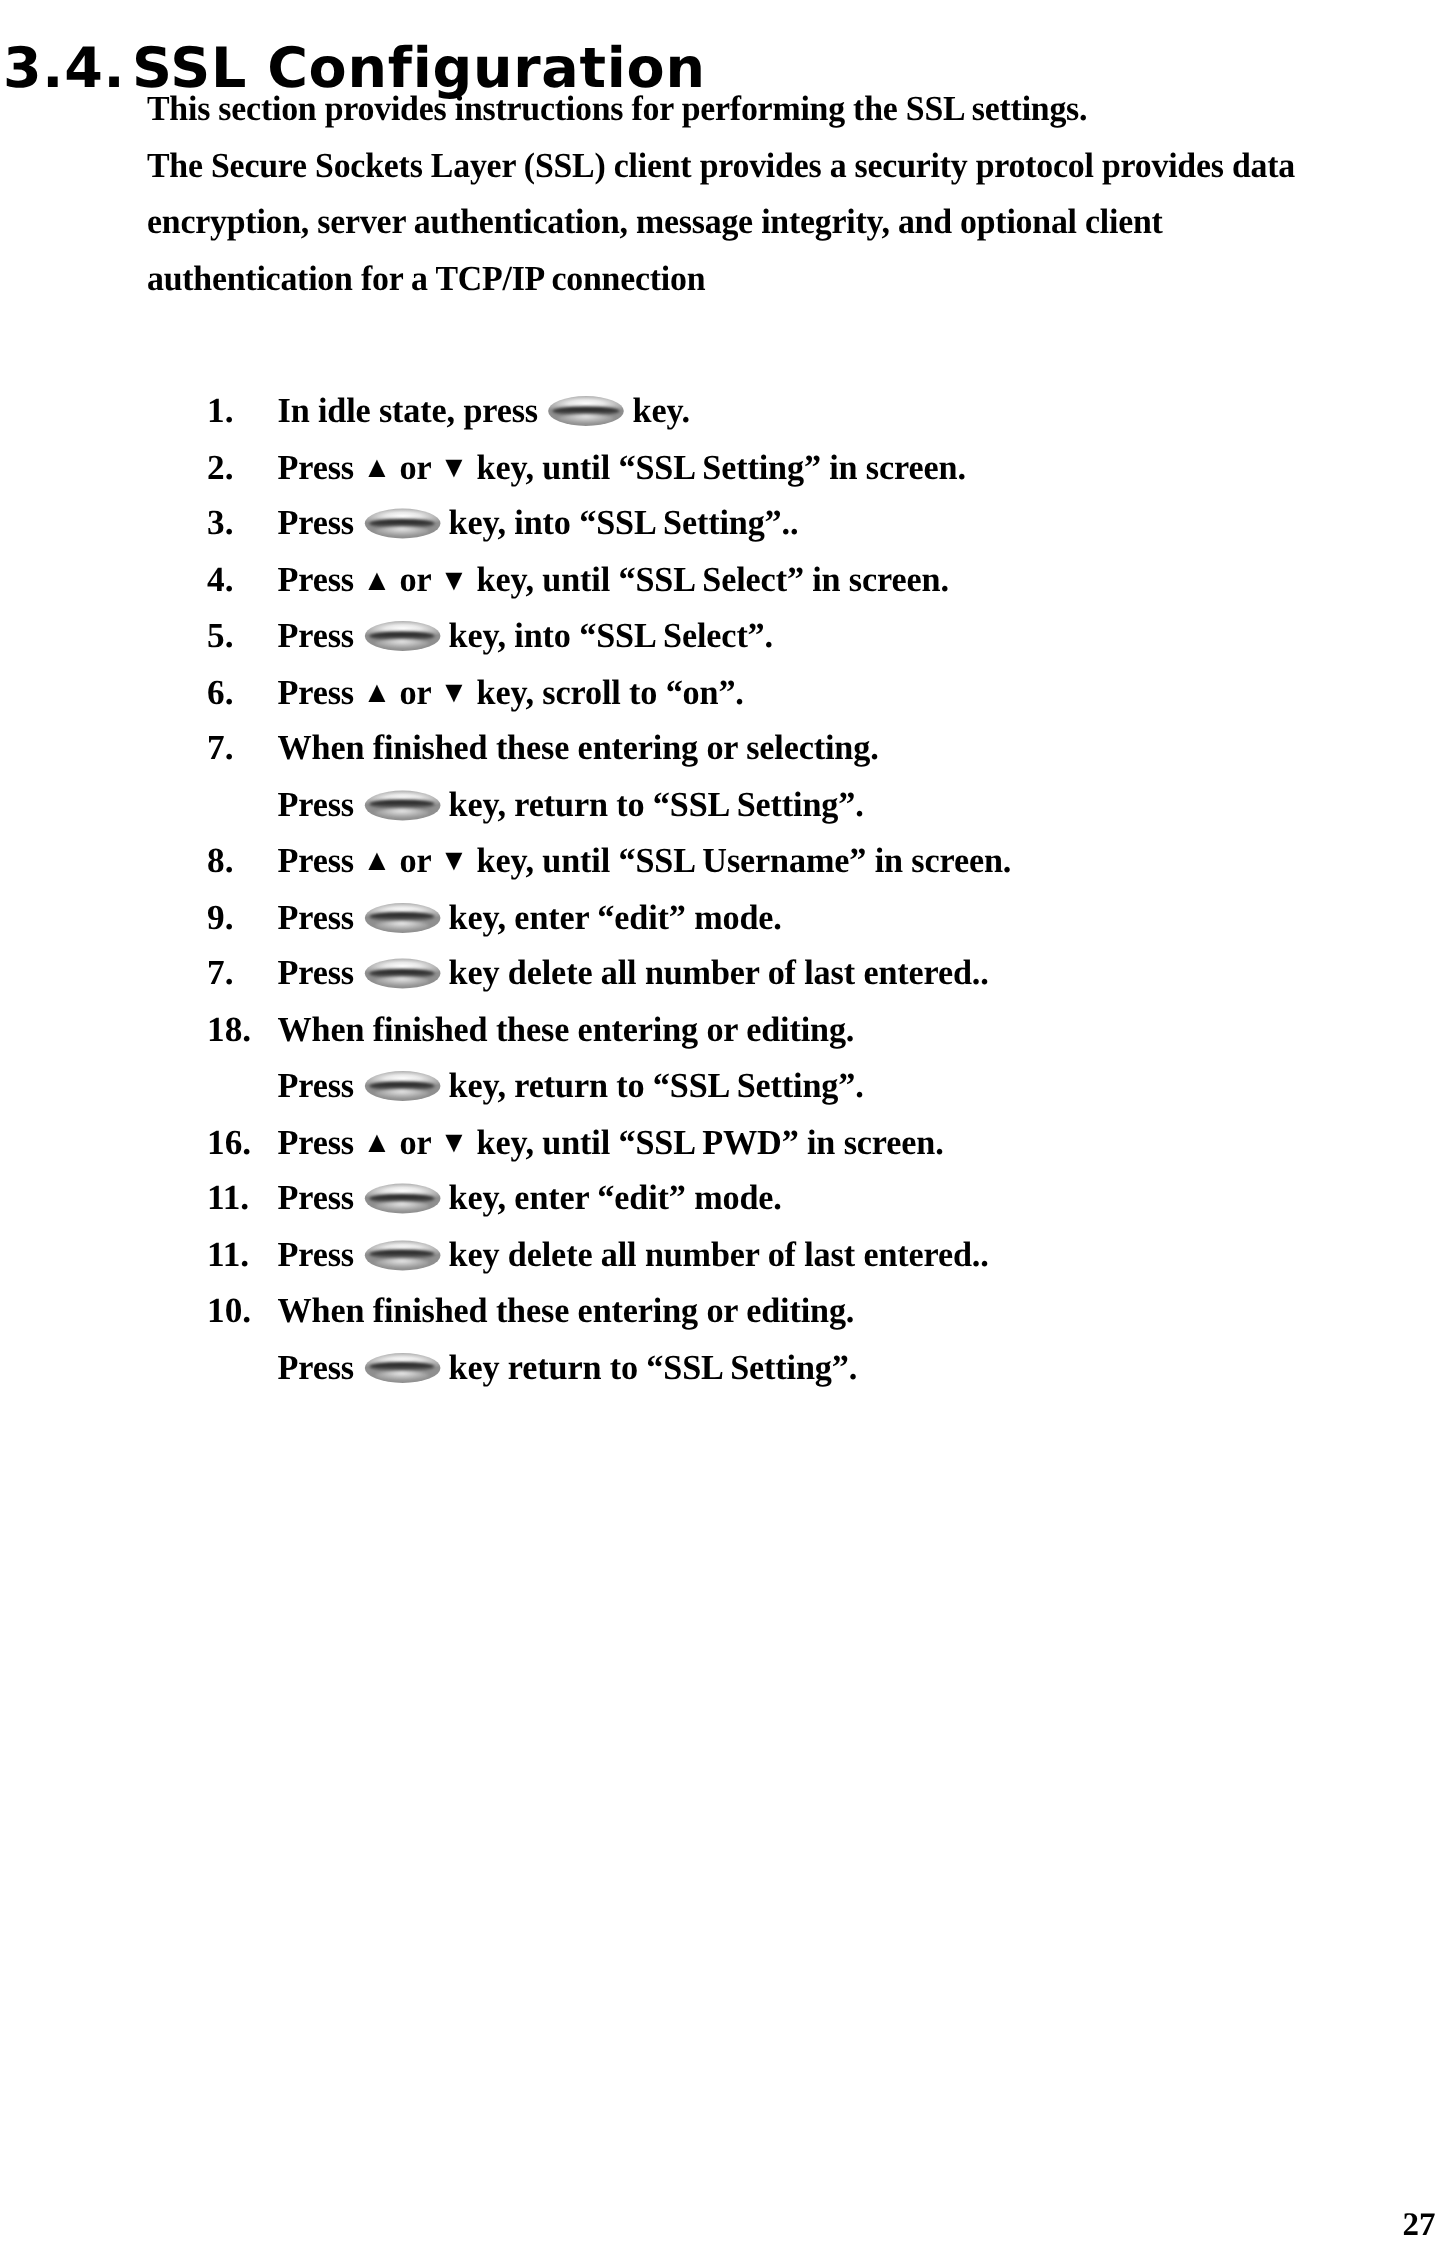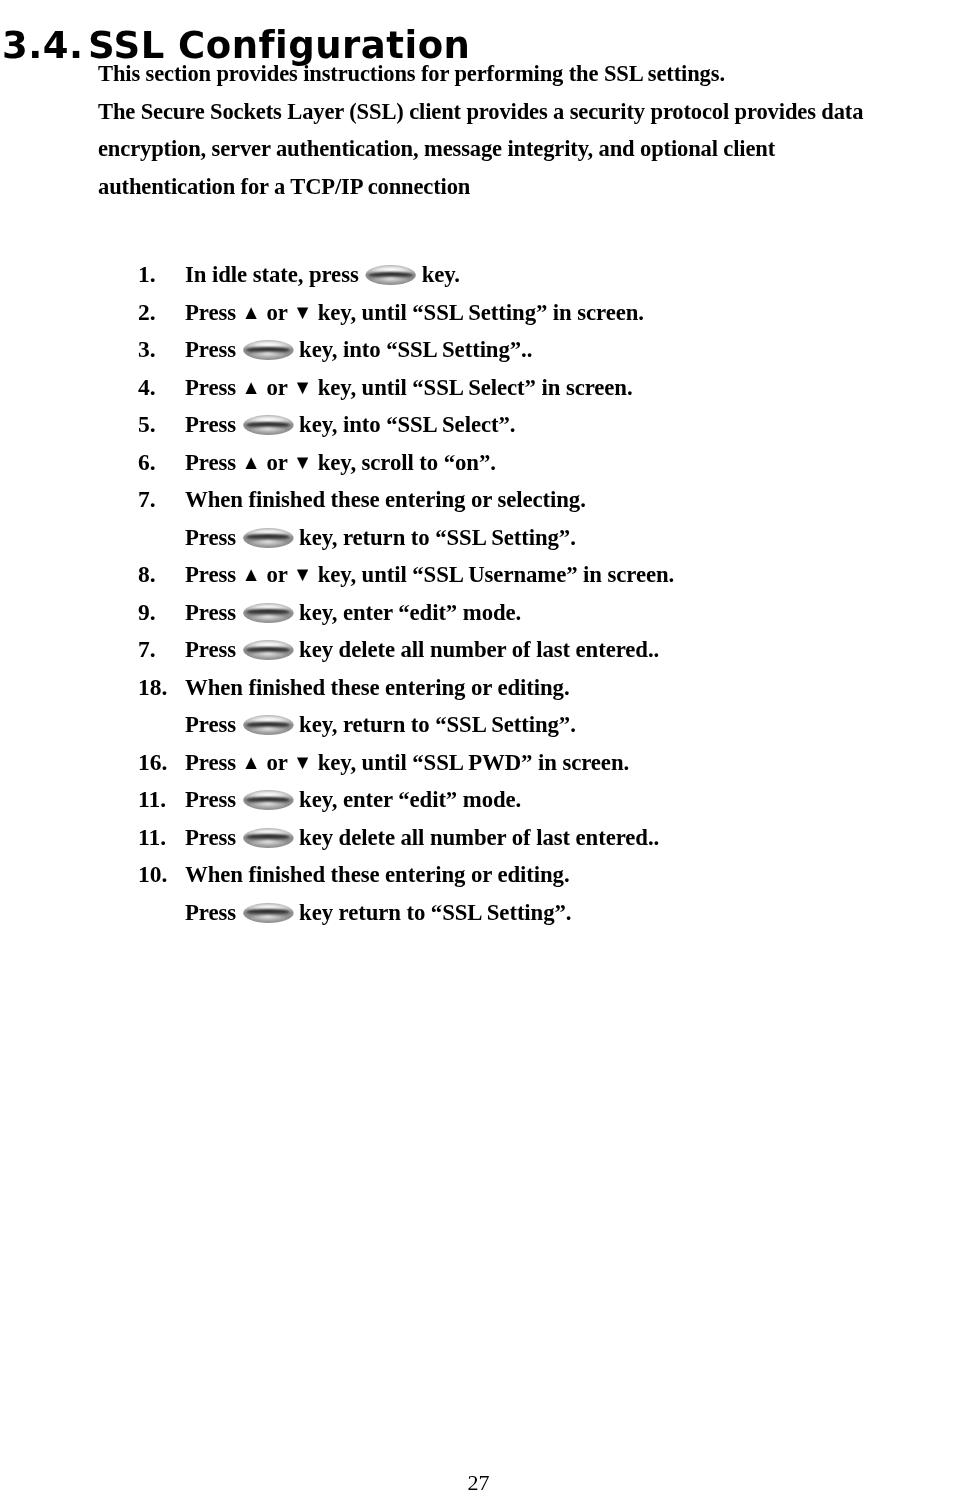--- a/index.html
+++ b/index.html
@@ -139,24 +139,24 @@
     background: radial-gradient(ellipse at 50% 20%, rgba(255,255,255,0.85) 0%, rgba(200,200,200,0.45) 60%, rgba(150,150,150,0.15) 100%);
     filter: blur(1.2px);
   }
 
   
   .page-number {
     position: absolute;
     left: 0;
     right: 0;
     top: 1470px;
-    text-align: center;
+    text-align: right;
     font-family: "Liberation Serif", "DejaVu Serif", serif;
     font-size: 22px;
-    font-weight: normal;
+    font-weight: bold;
   }
 </style>
 </head>
 <body>
 
 <div class="page">
 
   <h1 class="section-heading">
     <span class="num">3.4.</span><span>SSL Configuration</span>
   </h1>

